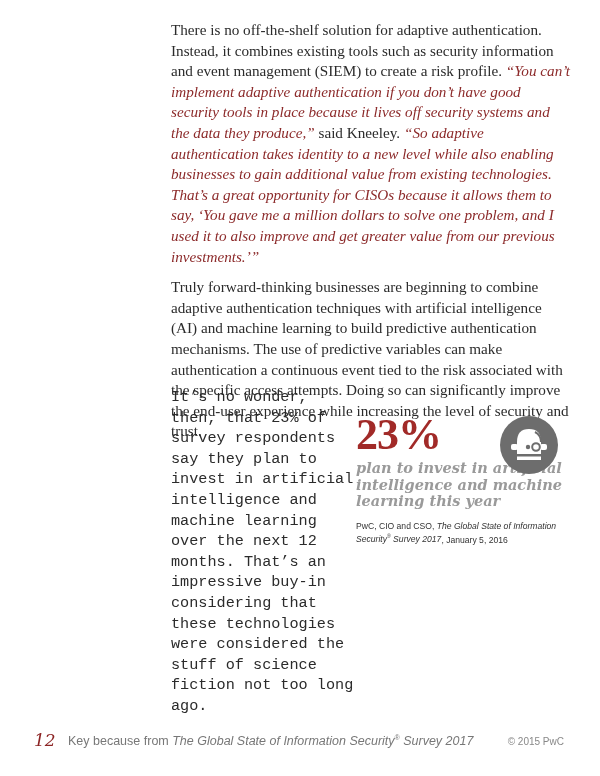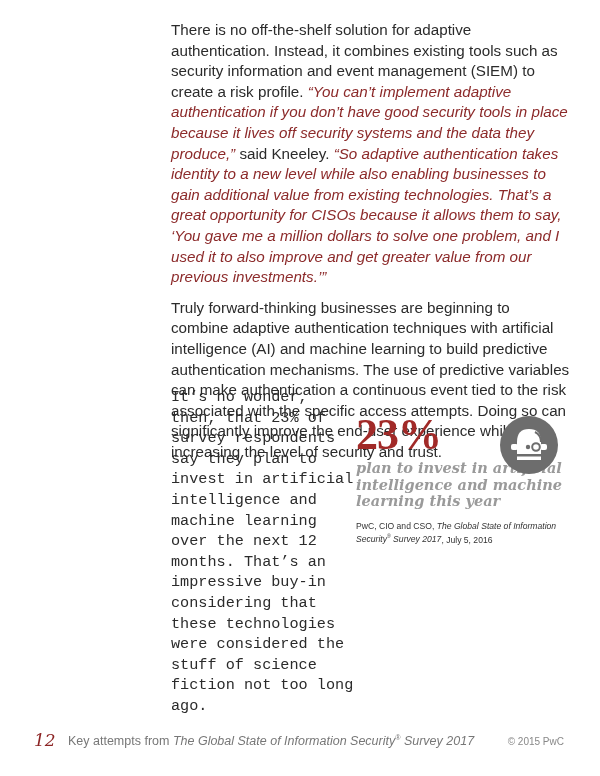--- a/index.html
+++ b/index.html
@@ -2,21 +2,21 @@
 <html><head>
   <meta charset="utf-8">
   <style>
     html, body { margin: 0; padding: 0; }
     body {
       width: 600px; height: 776px; background: #ffffff; position: relative; overflow: hidden;
       font-family: "DejaVu Serif", "Liberation Serif", serif;
     }
     .col {
       position: absolute; left: 171px; top: 20px; width: 400px;
-      font-family: Liberation Sans, sans-serif;
+      font-family: Liberation Serif, serif;
       font-size: 15.2px; line-height: 20.6px; color: #2b2b2b;
     }
     .col p { margin: 0 0 10px 0; }
     .quote { color: #8c2a2a; font-style: italic; }
     .bottom-para {
       position: absolute; left: 171px; top: 387px; width: 185px;
       font-family: Liberation Mono, monospace;
       font-size: 15.2px; line-height: 20.6px; color: #2b2b2b;
     }
     .stat {
@@ -67,36 +67,36 @@
   </p>
   <p>Truly forward-thinking businesses are beginning to combine adaptive authentication techniques with artificial intelligence (AI) and machine learning to build predictive authentication mechanisms. The use of predictive variables can make authentication a continuous event tied to the risk associated with the specific access attempts. Doing so can significantly improve the end-user experience while increasing the level of security and trust.</p>
 </div>
 
 <div class="bottom-para">It’s no wonder, then, that 23% of survey respondents say they plan to invest in artificial intelligence and machine learning over the next 12 months. That’s an impressive buy-in considering that these technologies were considered the stuff of science fiction not too long ago.</div>
 
 <div class="stat">
   <div class="stat-num">23%</div>
   <div class="stat-desc">plan to invest in artificial intelligence and machine learning this year</div>
   <div class="stat-src">
-    <span>PwC, CIO and CSO, </span><i><span>The Global State of Information Security</span><sup>®</sup><span> Survey 2017</span></i><span>, July 5, 2016</span>
+    <span>PwC, CIO and CSO, </span><i><span>The Global State of Information Security</span><sup>®</sup><span> Survey 2017</span></i><span>, January 5, 2016</span>
   </div>
 </div>
 
 <div class="robot">
   <svg width="58" height="58" viewBox="0 0 58 58">
     <circle cx="29" cy="29" r="29" fill="#6d6d6d"></circle>
     <path d="M17 44 L17 26 Q17 13 29 13 Q41 13 41 26 L41 44 Z" fill="#ffffff"></path>
     <path d="M35 16 Q41 19 41 26" stroke="#6d6d6d" stroke-width="2" fill="none"></path>
     <rect x="11" y="28" width="7" height="6" rx="2" fill="#ffffff"></rect>
     <rect x="40" y="28" width="7" height="6" rx="2" fill="#ffffff"></rect>
     <circle cx="28" cy="31" r="2.2" fill="#6d6d6d"></circle>
     <circle cx="36" cy="31" r="3.8" fill="none" stroke="#6d6d6d" stroke-width="2"></circle>
     <rect x="17" y="38" width="24" height="2.5" fill="#6d6d6d"></rect>
   </svg>
 </div>
 
 <div class="footer">
   <span class="pnum">12</span>
   <span class="ftext">
-    <span>Key attempts from </span><i><span>The Global State of Information Security</span><sup>®</sup><span> Survey 2017</span></i>
+    <span>Key because from </span><i><span>The Global State of Information Security</span><sup>®</sup><span> Survey 2017</span></i>
   </span>
   <span class="copy">© 2015 PwC</span>
 </div>
 
 </body></html>

